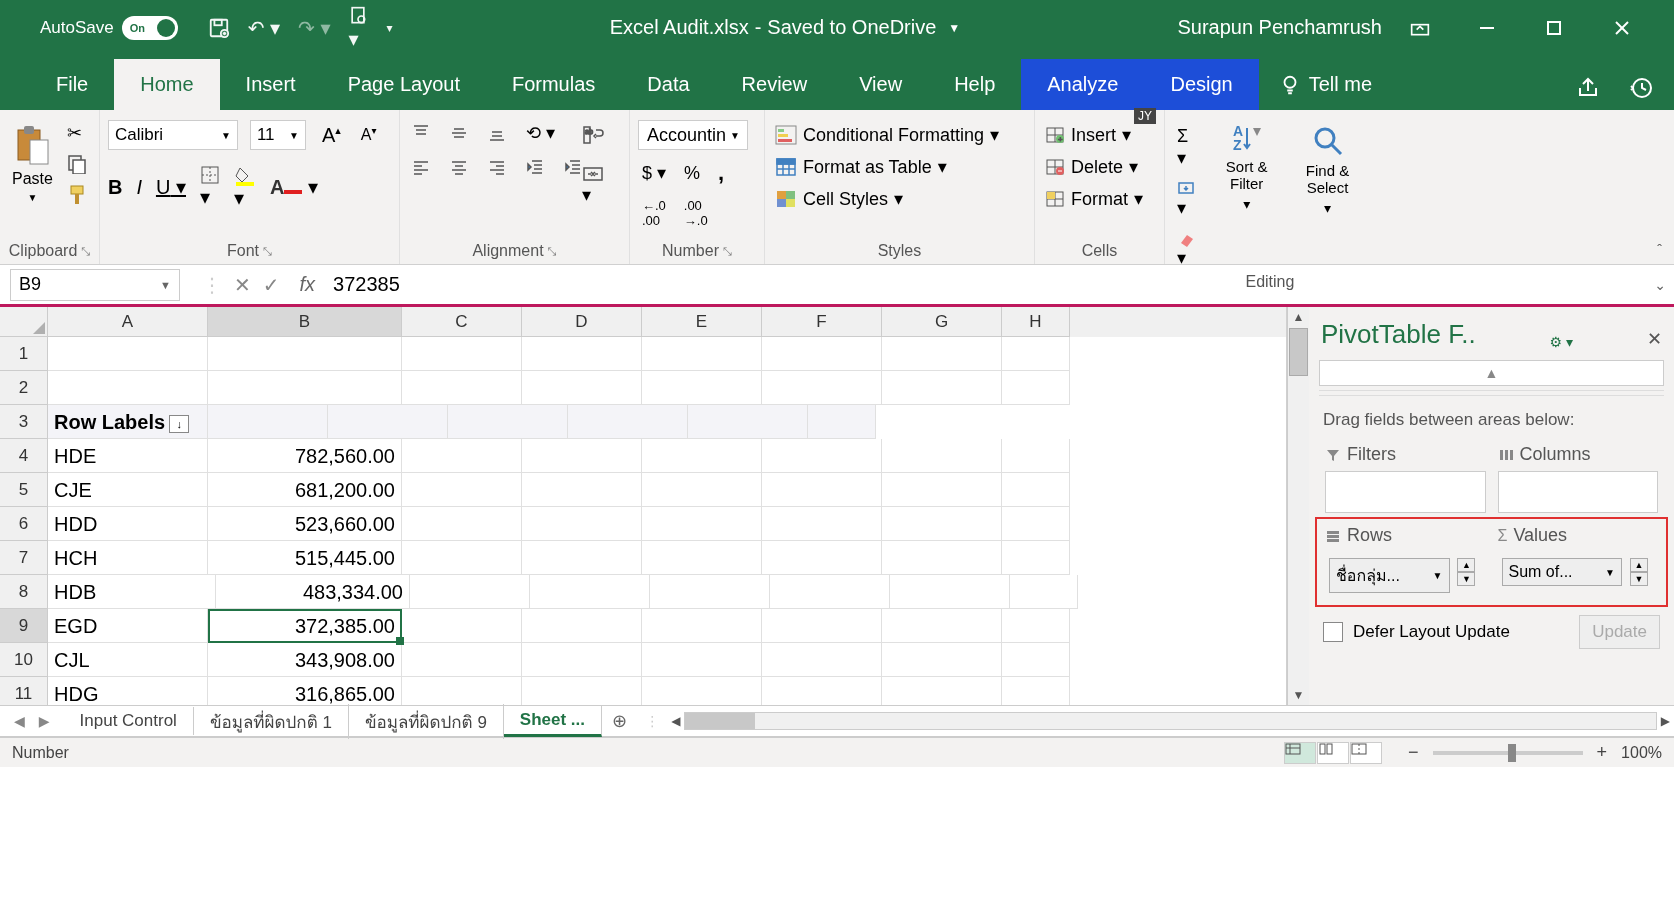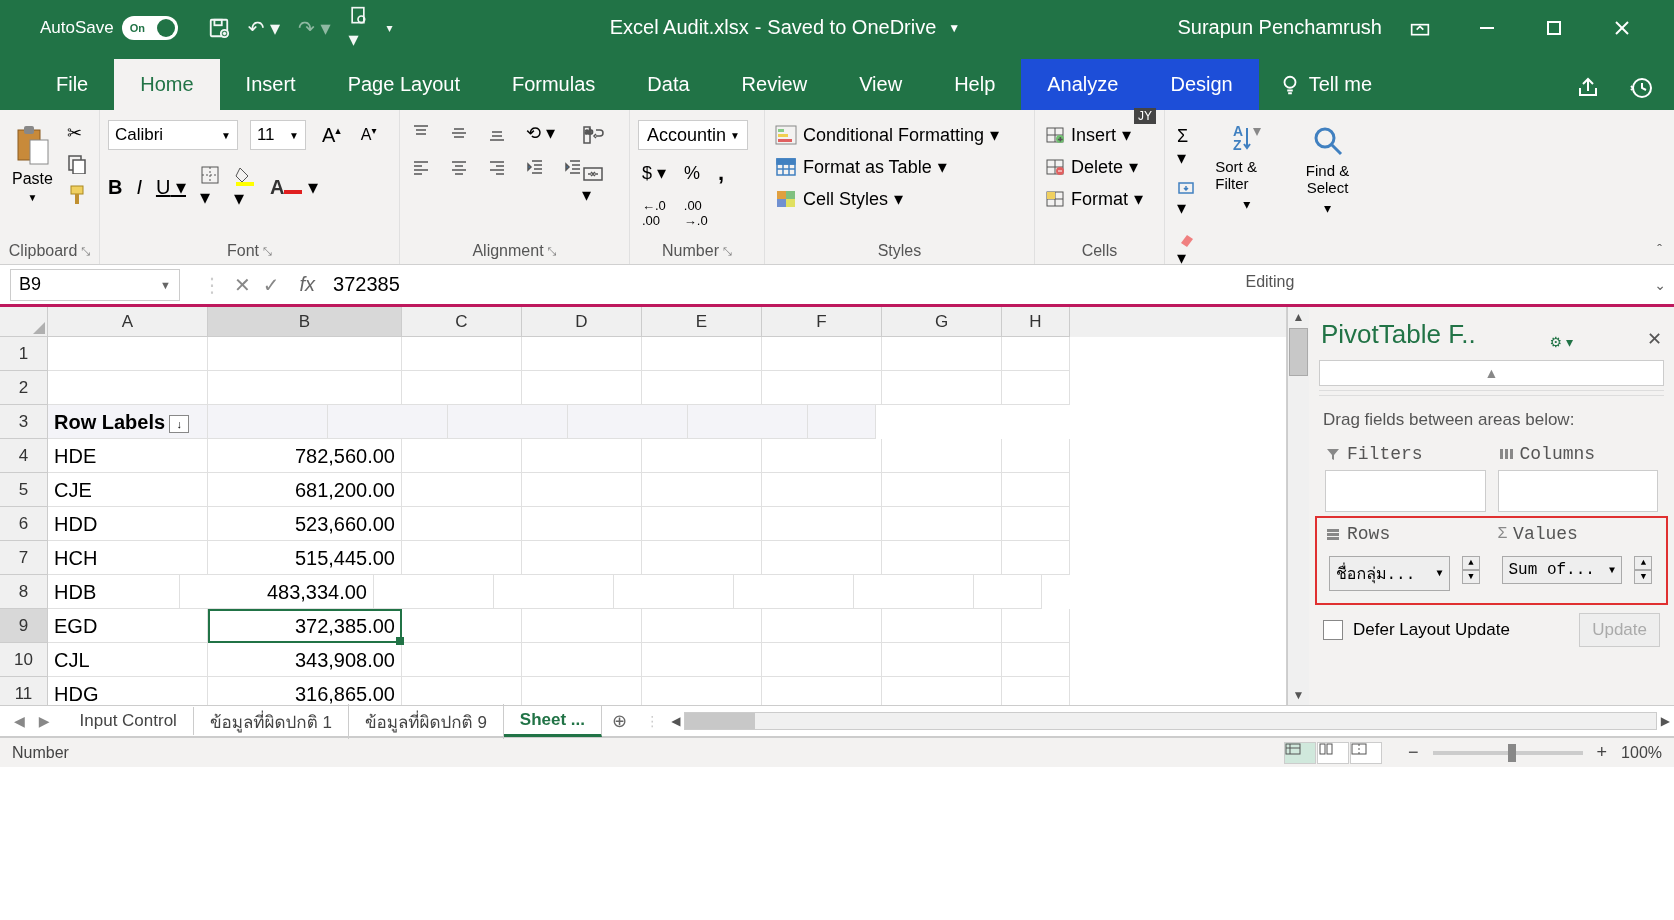--- a/index.html
+++ b/index.html
@@ -88,21 +88,21 @@
   
   .pivot-pane { width: 365px; background: #f3f2f1; display: flex; flex-direction: column; padding: 6px 10px; }
   .pivot-title-row { display: flex; align-items: flex-end; justify-content: space-between; padding: 6px 2px 10px 2px; }
   .pivot-title { font-size: 26px; color: #217346; }
   .pivot-close { font-size: 18px; color: #555; cursor: pointer; }
   .pivot-gear { font-size: 14px; color: #217346; cursor: pointer; }
   .search-box { border: 1px solid #ccc; background: #fff; height: 26px; width: 100%; display: flex; align-items: center; justify-content: center; color: #888; cursor: pointer; margin-bottom: 4px; }
   .fields-box { border-top: 1px solid #ddd; border-bottom: 1px solid #ddd; height: 6px; margin-bottom: 14px; }
   .drag-label { font-size: 17px; color: #555; margin-bottom: 10px; padding-left: 4px; }
   .areas { display: flex; flex-wrap: wrap; gap: 0; }
-  .area { width: 50%; padding: 4px 6px; font-family: Liberation Mono, monospace; }
+  .area { width: 50%; padding: 4px 6px; }
   .area-label { display: flex; align-items: center; gap: 6px; font-size: 18px; color: #555; margin-bottom: 6px; }
   .area-box { background: #fff; border: 1px solid #ccc; height: 42px; }
   .area-field { background: #eee; border: 1px solid #aaa; margin: 6px 4px; padding: 4px 6px; font-size: 16px; display: flex; align-items: center; justify-content: space-between; cursor: pointer; width: calc(100% - 40px); display: inline-flex; }
   .area-spinner { display: inline-flex; flex-direction: column; vertical-align: top; margin-top: 6px; }
   .area-spinner span { border: 1px solid #aaa; font-size: 9px; width: 18px; height: 14px; text-align: center; line-height: 12px; background: #eee; cursor: pointer; }
   .highlight-box { border: 2px solid #e03030; padding: 2px; margin: 0 -4px; }
   .defer-row { display: flex; align-items: center; gap: 10px; padding: 8px 4px; font-size: 17px; }
   .defer-check { width: 20px; height: 20px; border: 1px solid #888; background: #fff; cursor: pointer; }
   .update-btn { background: #eee; border: 1px solid #ccc; color: #aaa; padding: 6px 12px; font-size: 17px; margin-left: auto; cursor: not-allowed; }
   
@@ -503,21 +503,21 @@
       </div>
       <div class="big-btn" style="margin-left:6px">
         <span>
             <svg width="32" height="30" viewBox="0 0 32 30">
               <text x="2" y="12" font-size="14" fill="#4080c0" font-weight="700">A</text>
               <text x="2" y="26" font-size="14" fill="#4080c0" font-weight="700">Z</text>
               <path d="M16 4v20 M13 20l3 4 3-4" stroke="#4080c0" stroke-width="2" fill="none"></path>
               <path d="M22 4h8l-4 8z" fill="#888"></path>
             </svg>
           </span>
-        <span class="big-btn-label" style="font-size:15px">Sort &amp; Filter</span>▾
+        <span class="big-btn-label" style="text-align:center;font-size:15px">Sort &amp; Filter</span>▾
       </div>
       <div class="big-btn">
         <span>
             <svg width="34" height="34" viewBox="0 0 34 34" fill="none" stroke="#4080c0" stroke-width="3">
               <circle cx="14" cy="14" r="9"></circle>
               <line x1="21" y1="21" x2="30" y2="30"></line>
             </svg>
           </span>
         <span class="big-btn-label" style="text-align:center;font-size:15px">Find &amp; Select</span>▾
       </div>
@@ -637,21 +637,21 @@
             <div class="cell" style="width: 160px;">HCH</div>
             <div class="cell num" style="width: 194px;">515,445.00</div>
             <div class="cell" style="width: 120px;"></div>
             <div class="cell" style="width: 120px;"></div>
             <div class="cell" style="width: 120px;"></div>
             <div class="cell" style="width: 120px;"></div>
             <div class="cell" style="width: 120px;"></div>
             <div class="cell" style="width: 68px;"></div>
           </div>
           <div class="cell-row">
-            <div class="cell" style="width: 132px;">HDB</div>
+            <div class="cell" style="width: 168px;">HDB</div>
             <div class="cell num" style="width: 194px;">483,334.00</div>
             <div class="cell" style="width: 120px;"></div>
             <div class="cell" style="width: 120px;"></div>
             <div class="cell" style="width: 120px;"></div>
             <div class="cell" style="width: 120px;"></div>
             <div class="cell" style="width: 120px;"></div>
             <div class="cell" style="width: 68px;"></div>
           </div>
           <div class="cell-row">
             <div class="cell" style="width: 160px;">EGD</div>

